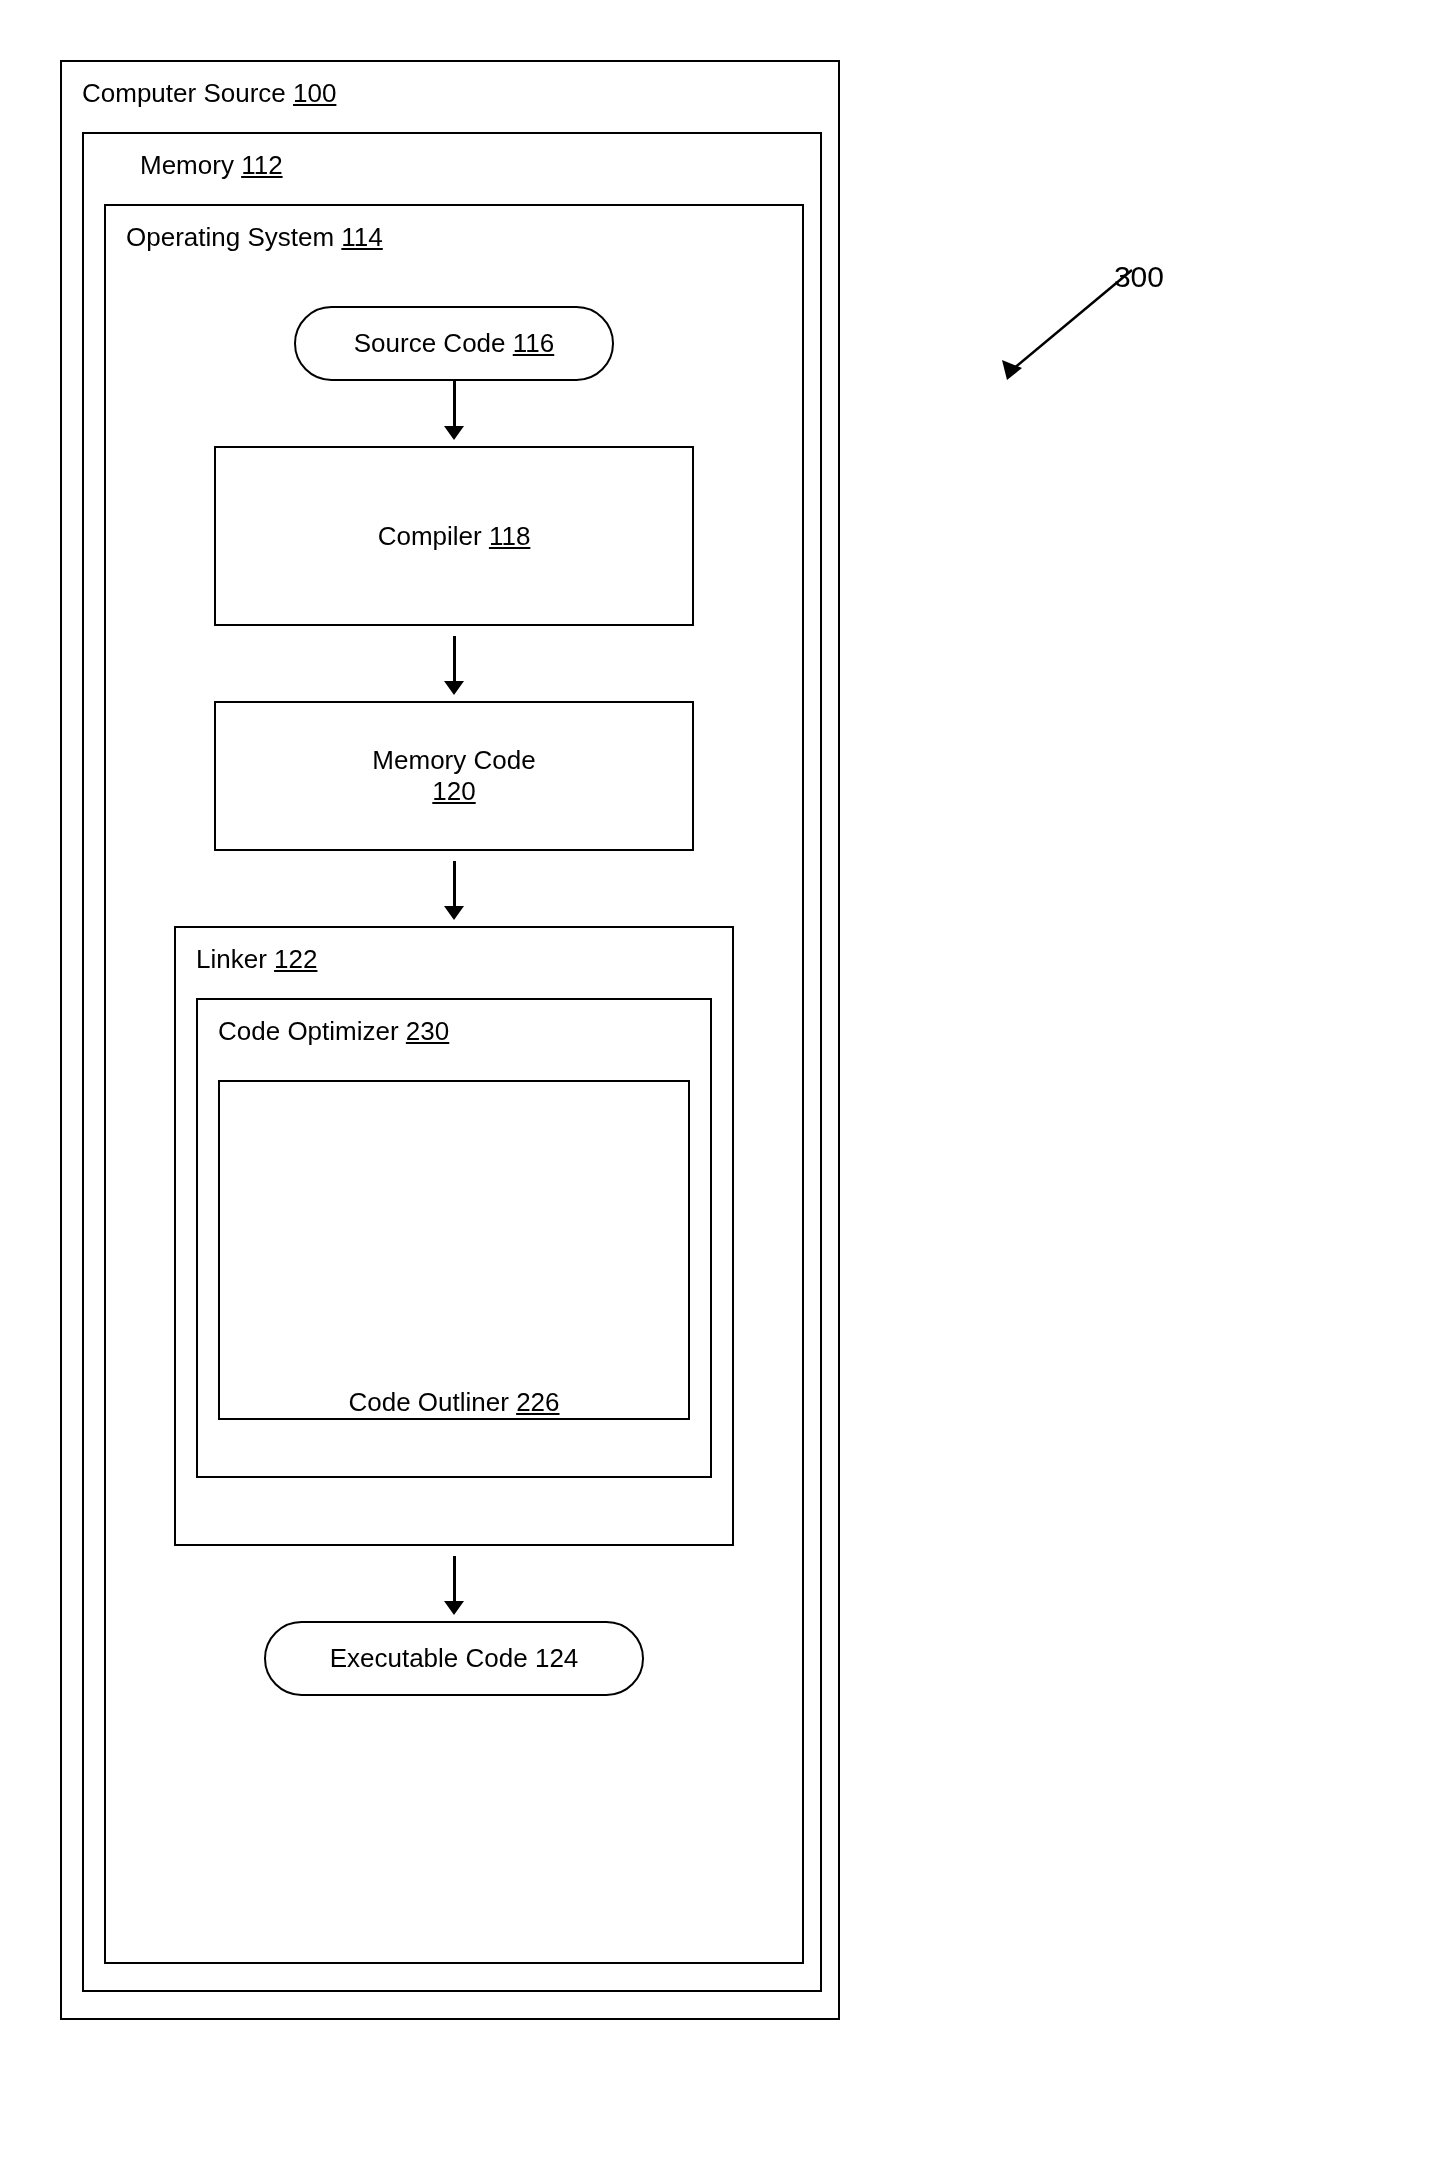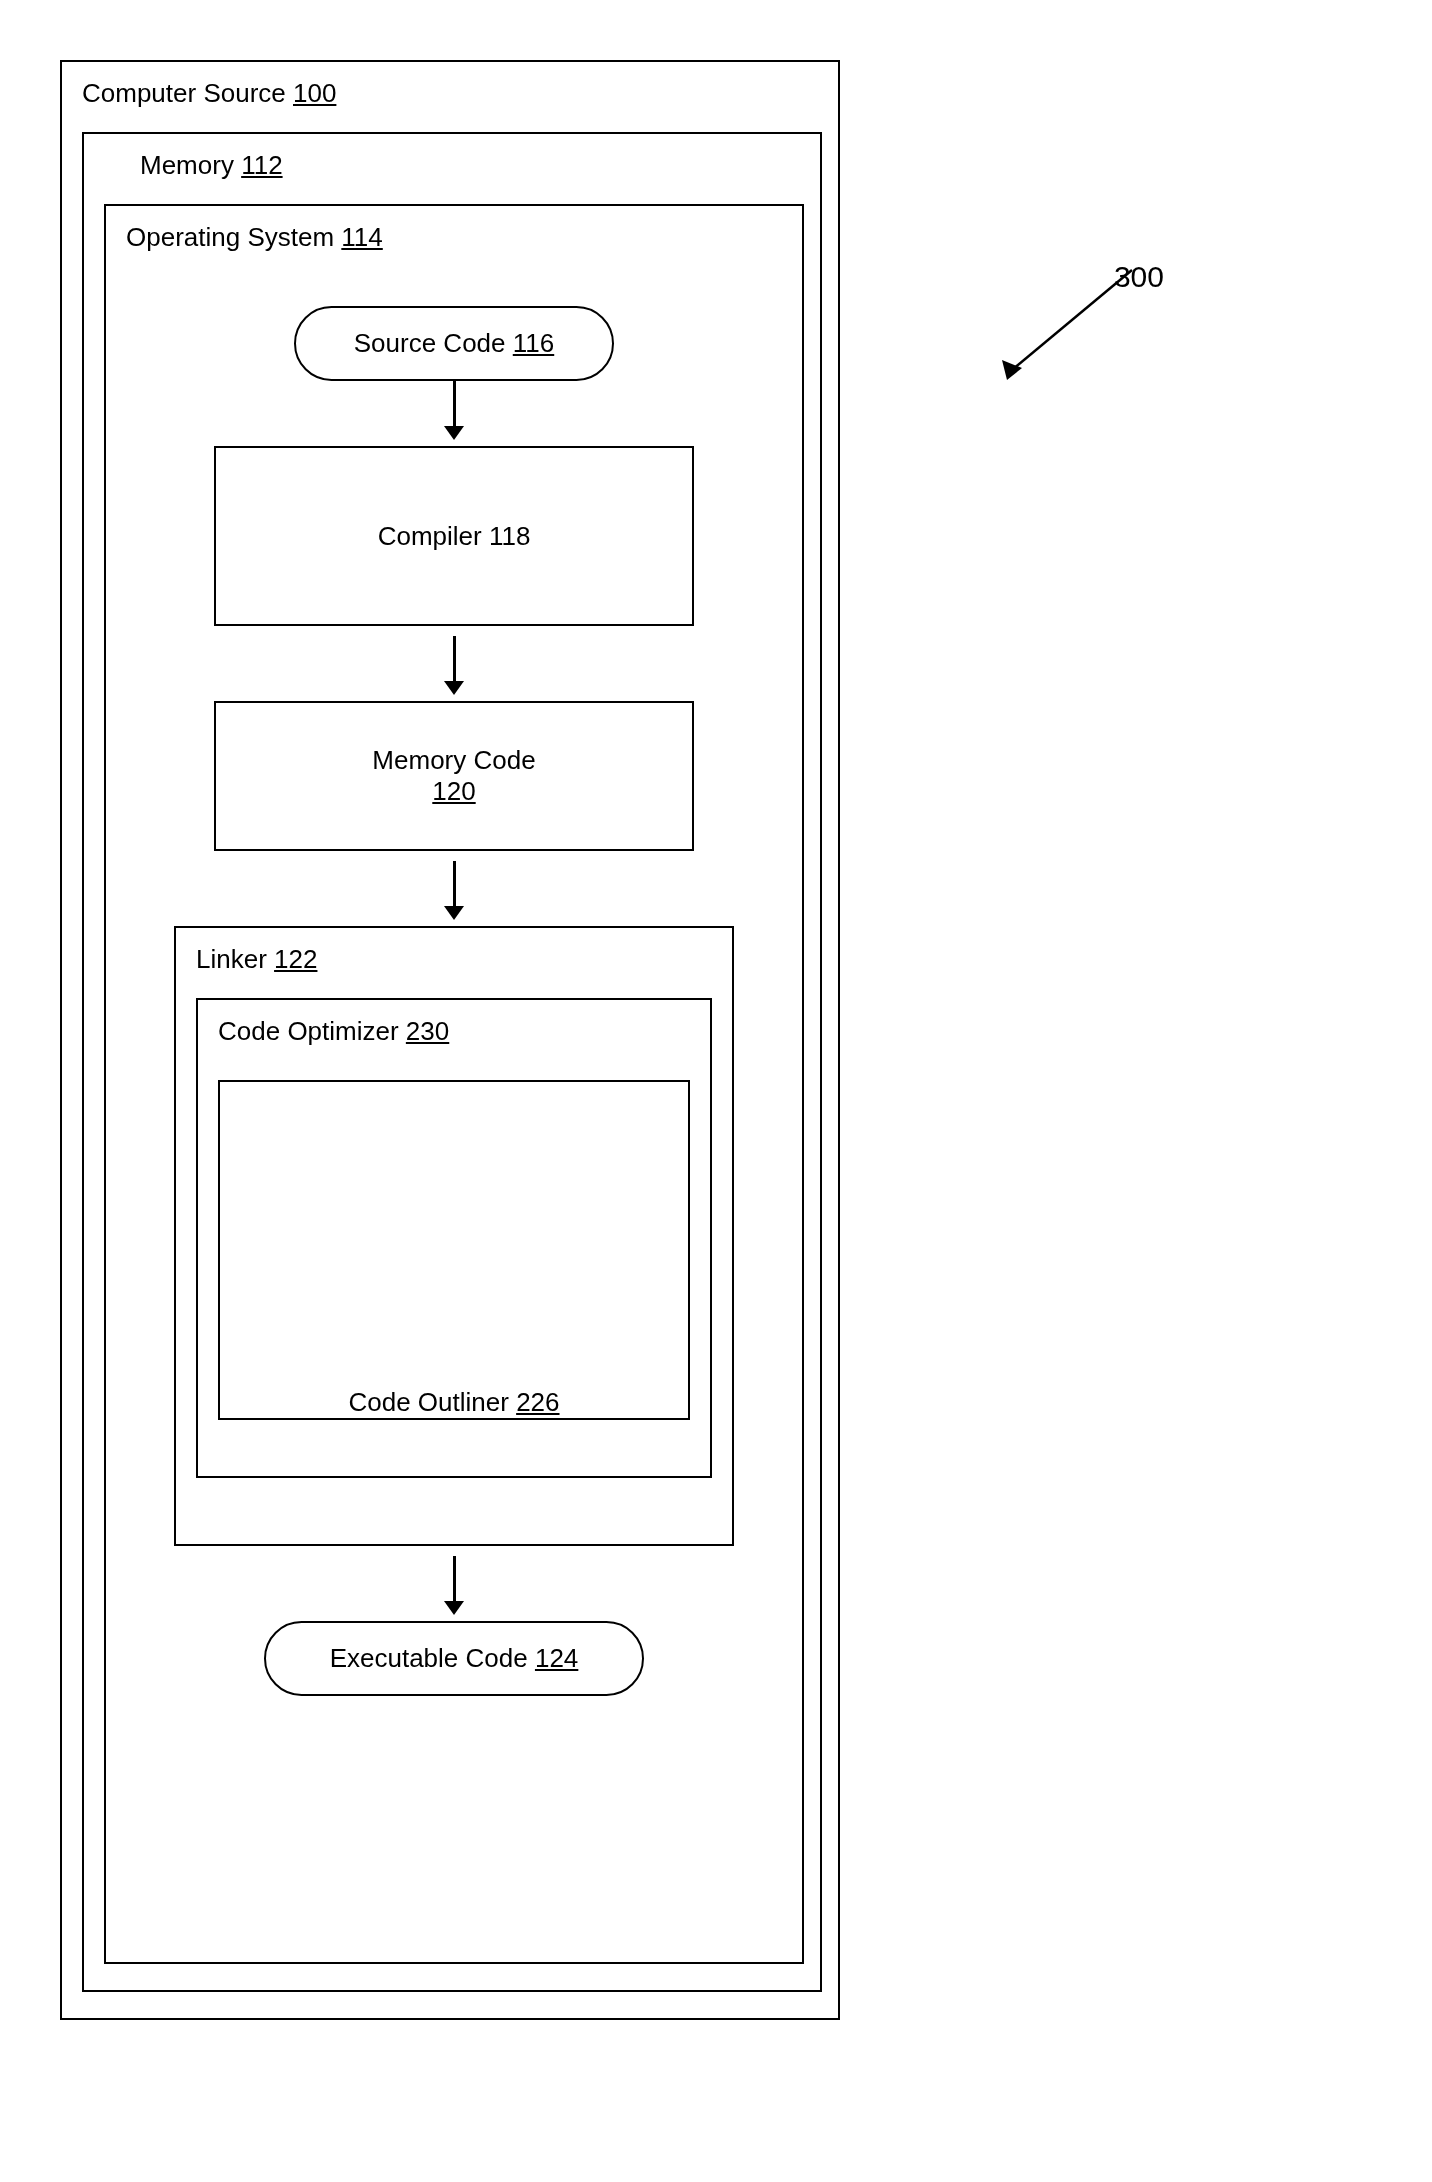--- a/index.html
+++ b/index.html
@@ -157,20 +157,21 @@
       align-items: center;
       justify-content: center;
       background: #fff;
     }
 
     .compiler-label {
       font-size: 26px;
     }
 
     .compiler-label .underline {
+      text-decoration: underline;
       text-align: center;
     }
 
     
     .arrow-2 {
       position: absolute;
       top: 430px;
       left: 50%;
       transform: translateX(-50%);
       display: flex;
@@ -305,21 +306,20 @@
       align-items: center;
       justify-content: center;
       background: #fff;
     }
 
     .executable-code-label {
       font-size: 26px;
     }
 
     .executable-code-label .underline {
-      text-decoration: underline;
     }
   </style>
 </head>
 <body>
 
 <div class="diagram-container">
 
   <div class="computer-system-box">
     <div class="computer-system-label">
       <span>Computer Source</span>&nbsp;<span class="underline">100</span>

